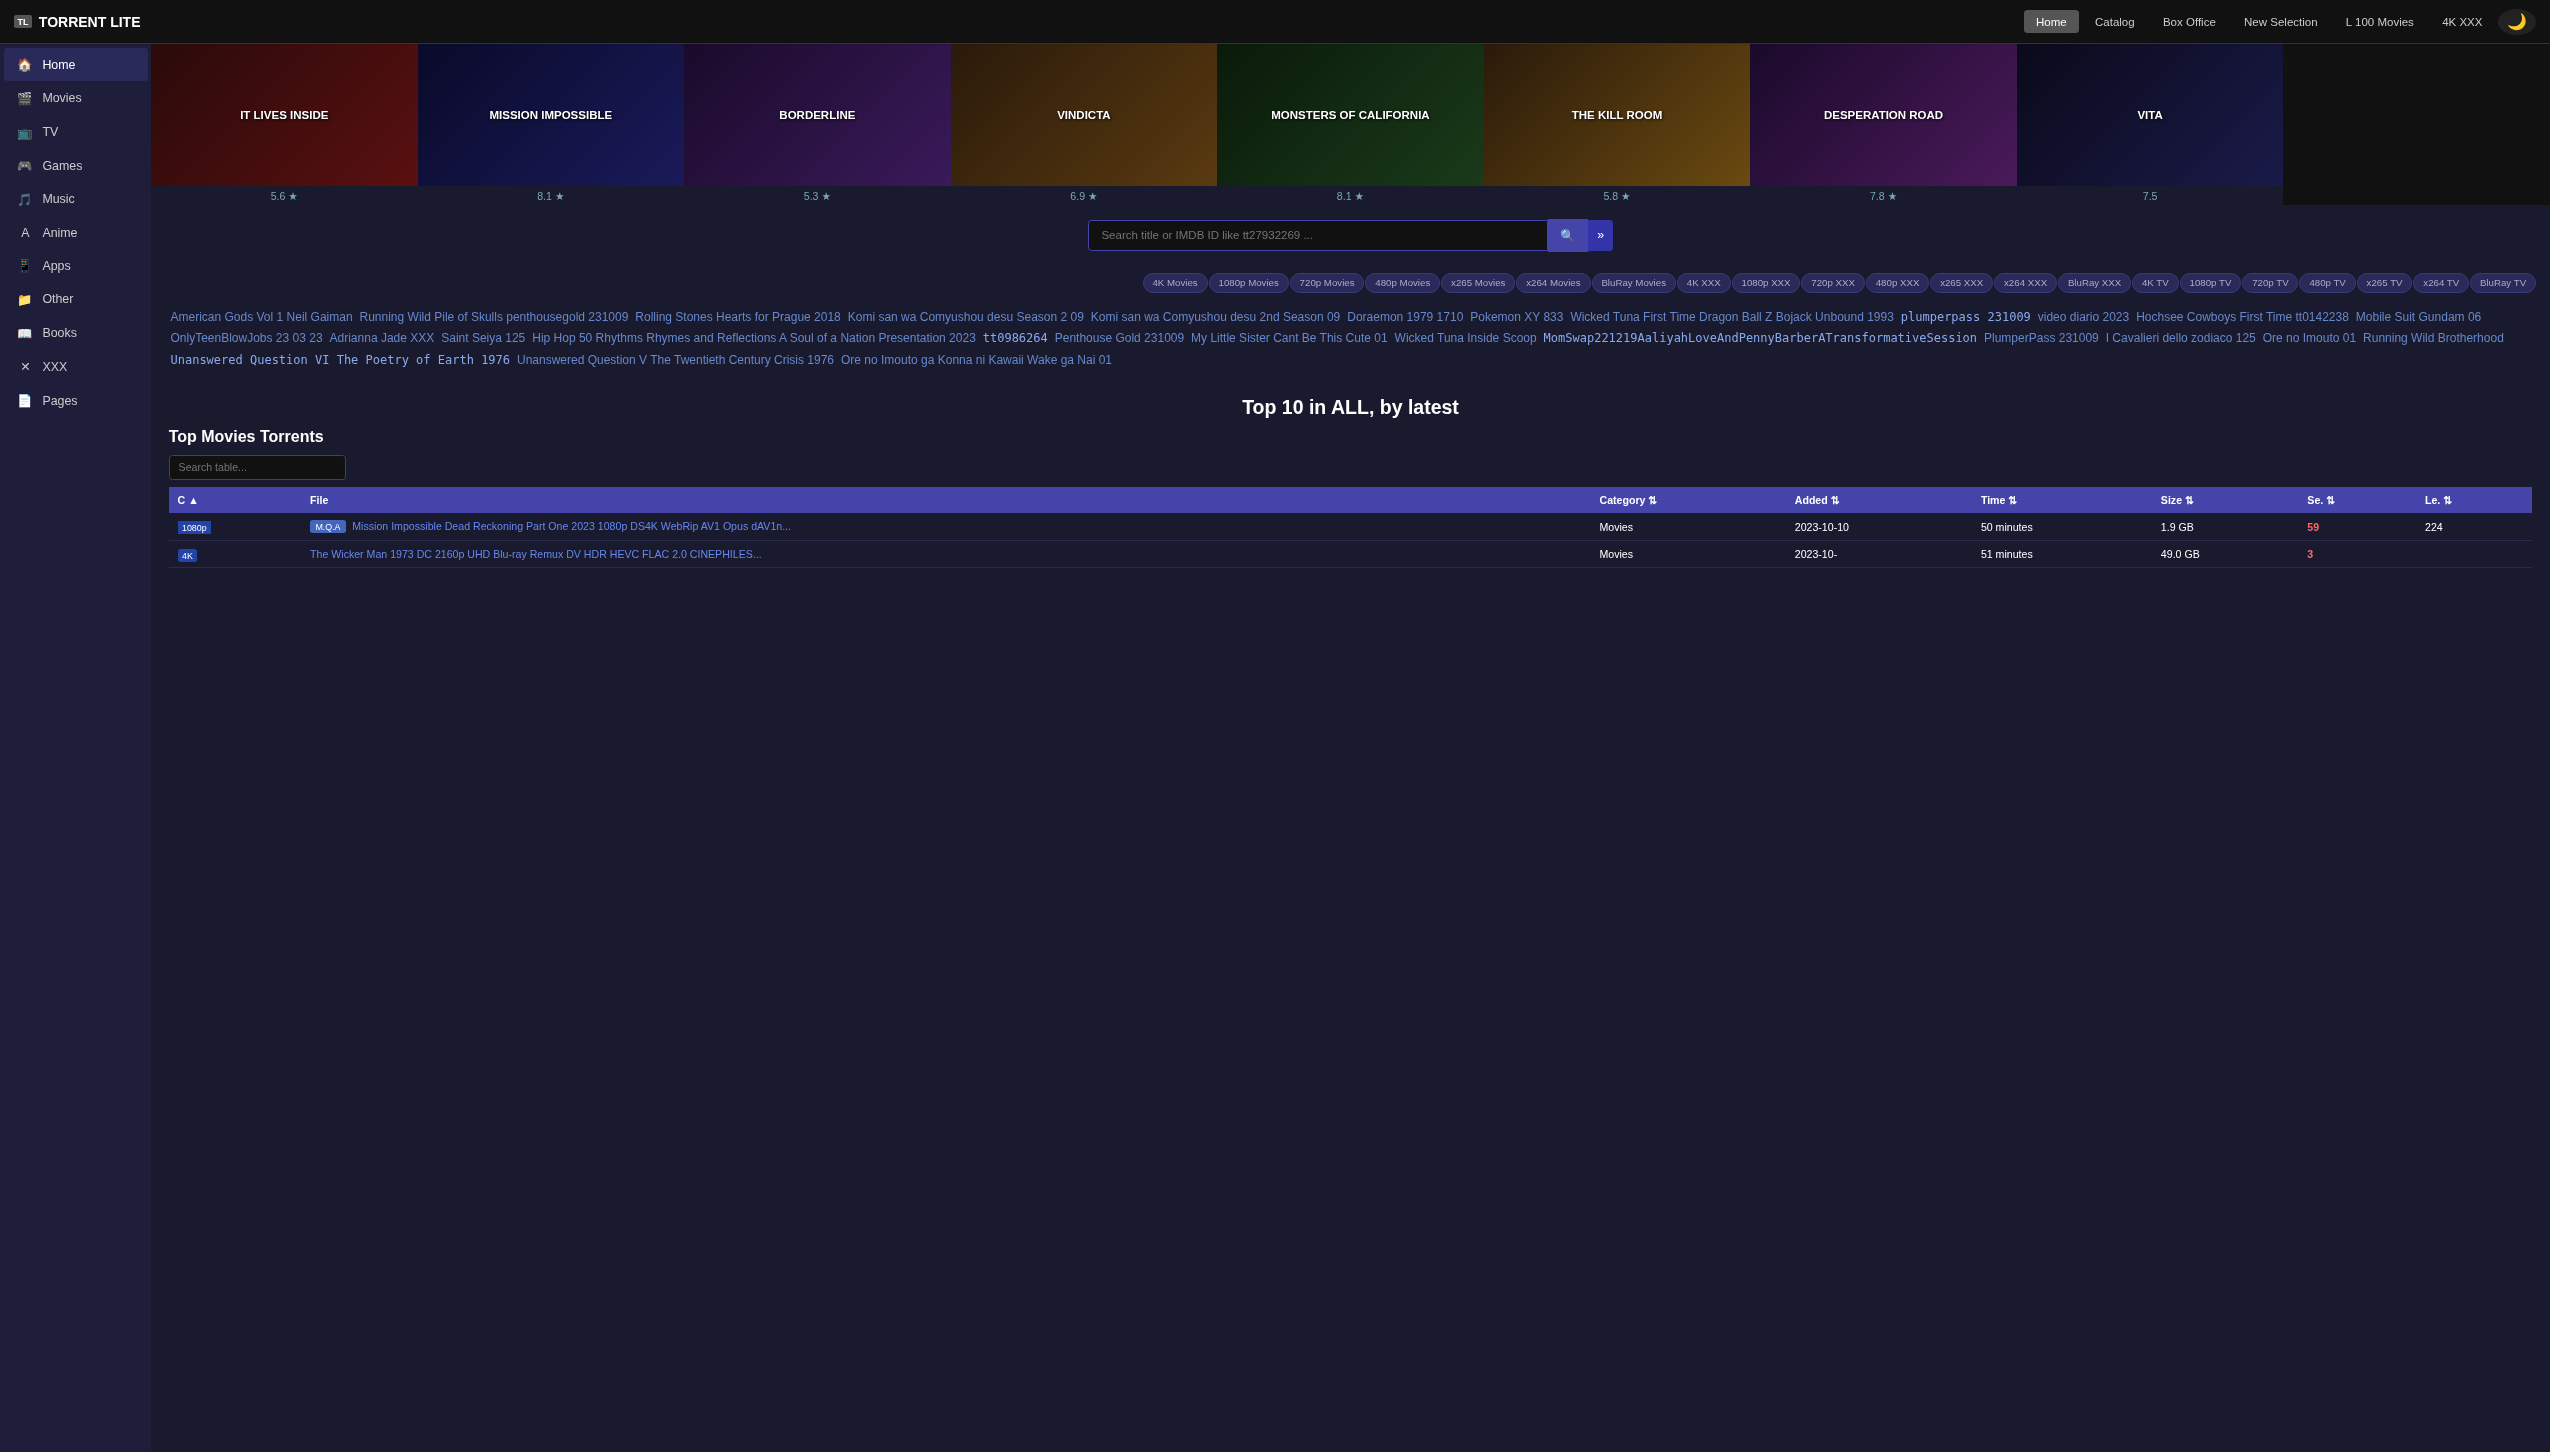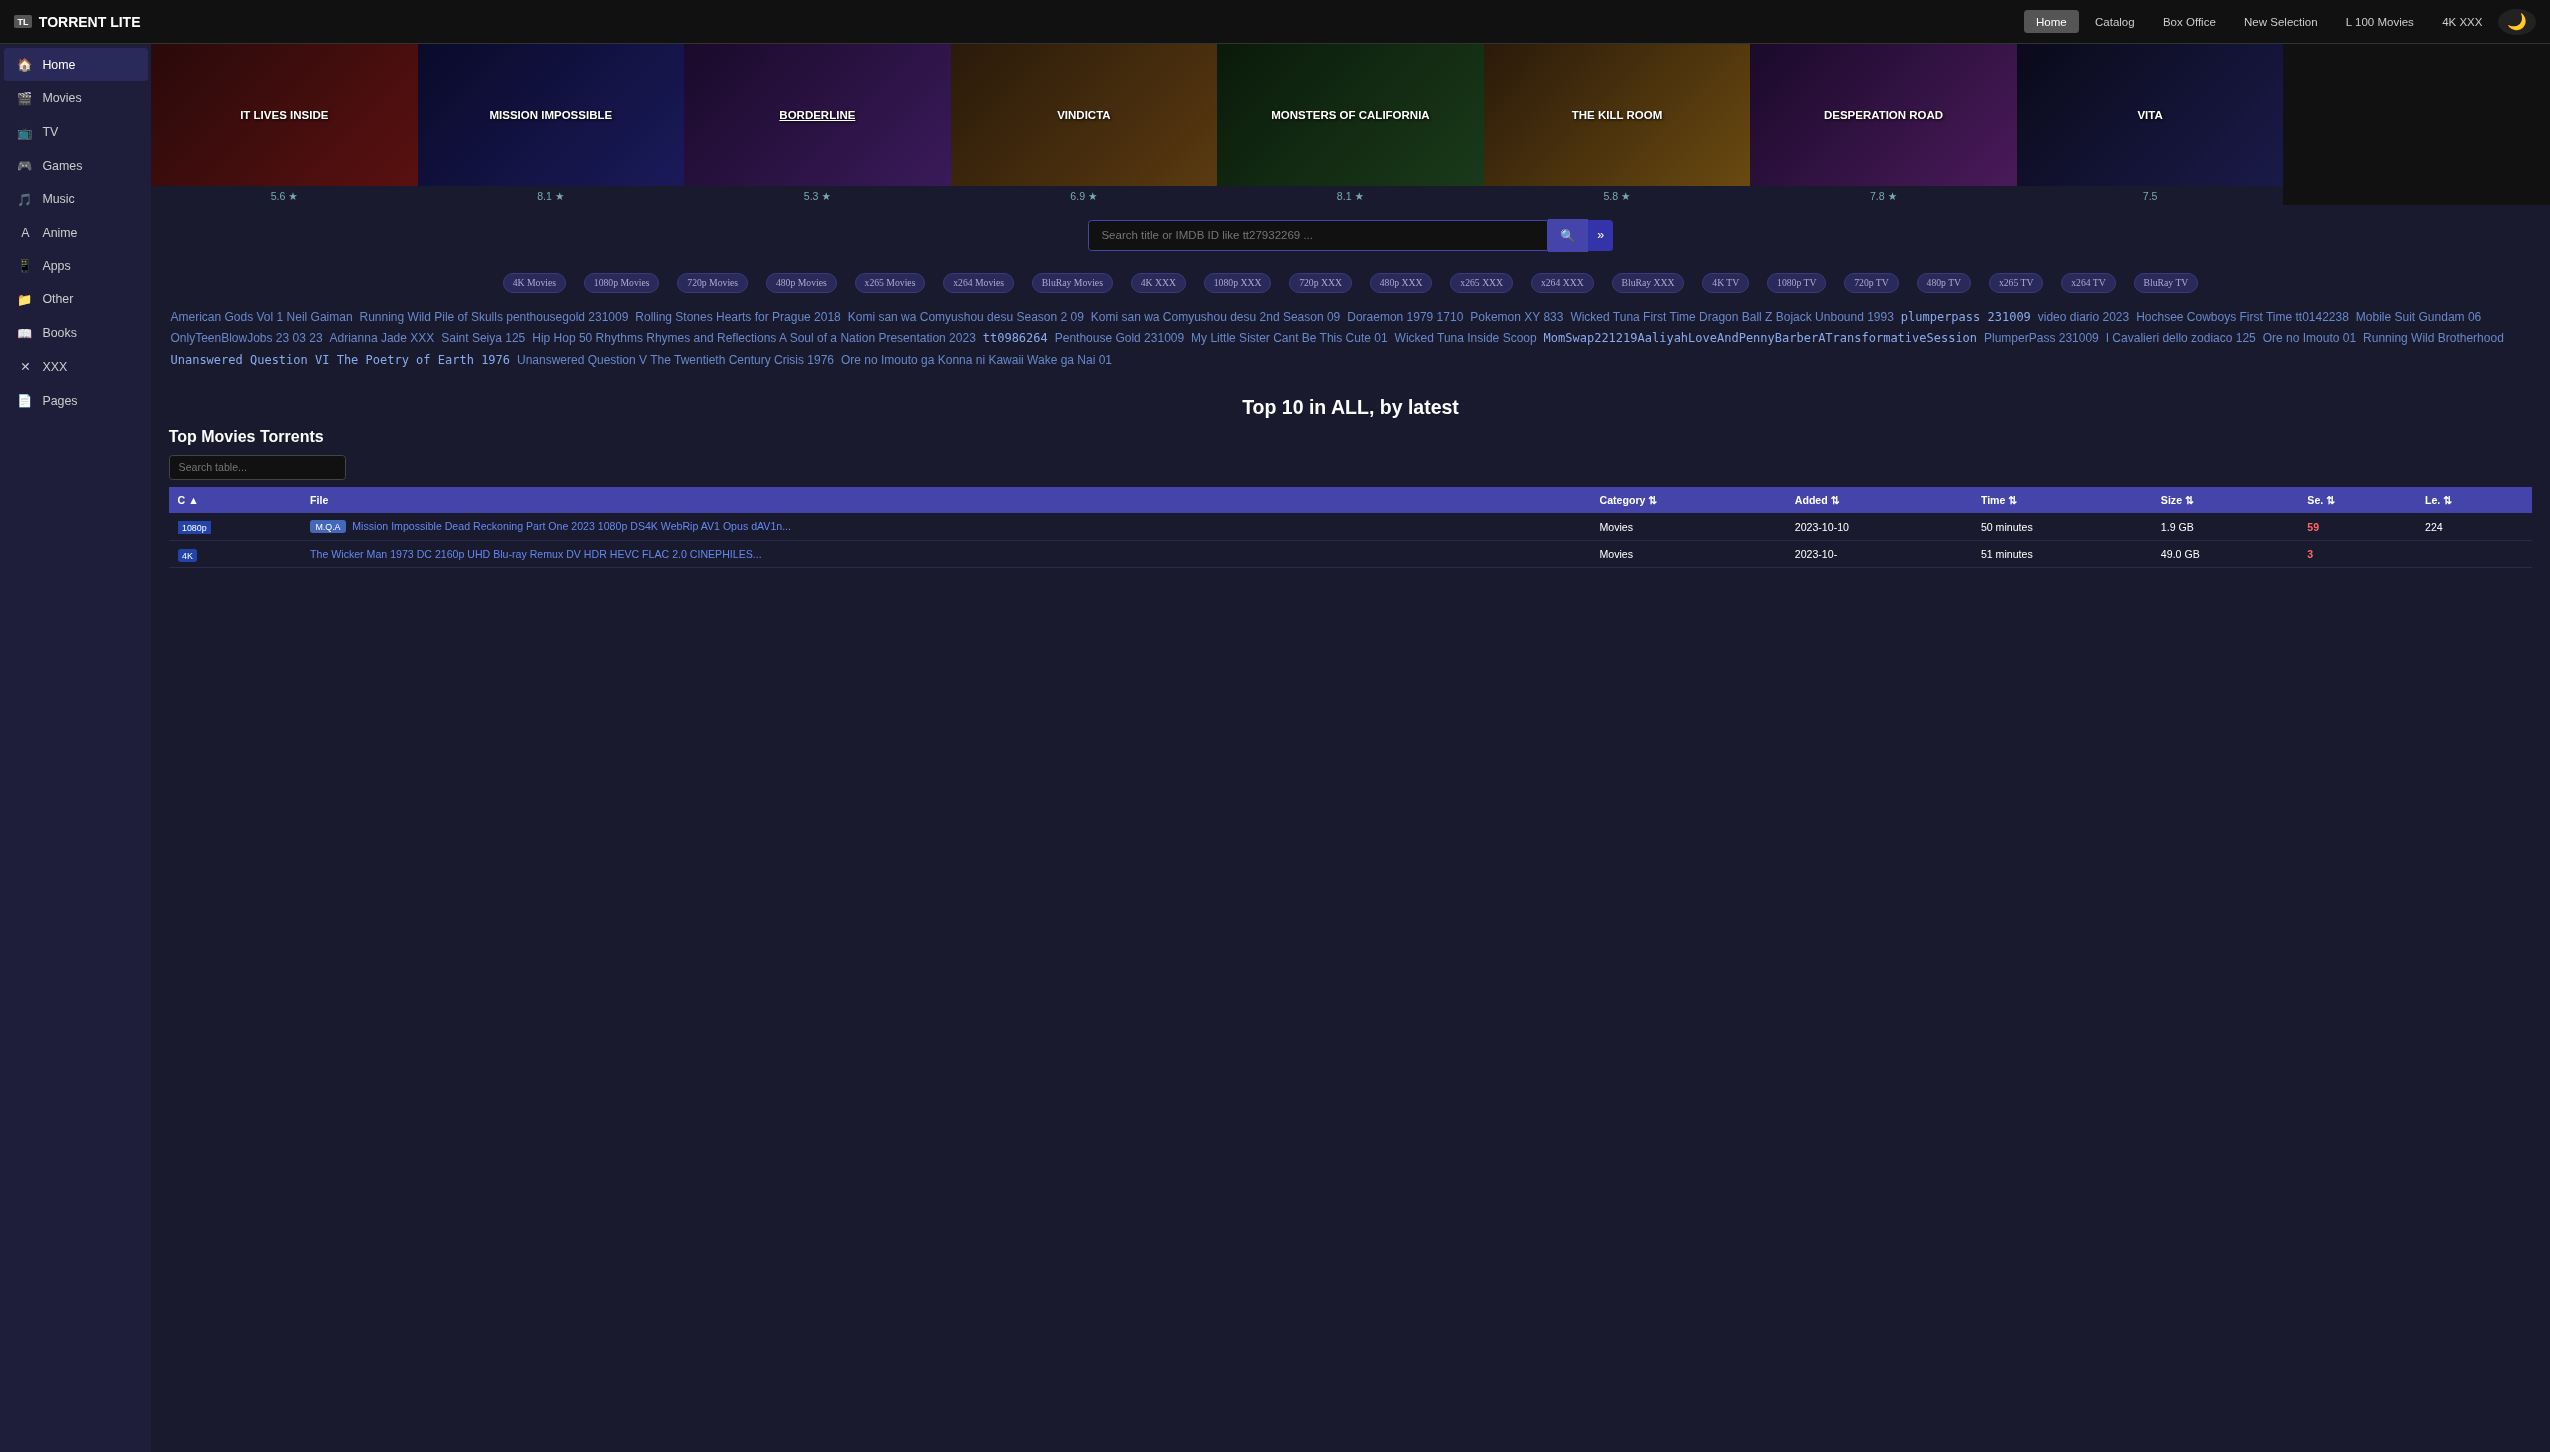--- a/index.html
+++ b/index.html
@@ -158,24 +158,23 @@
       padding: 8.9px 8.9px;
       cursor: pointer;
       font-size: 12.4px;
       border-radius: 0 3.5px 3.5px 0;
     }
 
     
     .tags-section {
       display: flex;
       flex-wrap: wrap;
-      gap: 18px;
-      justify-content: center;
+      gap: 1px;
+      justify-content: flex-end;
       padding: 7px 14px;
-      font-family: Liberation Serif, serif;
     }
     .tag {
       background: #2a2a5a;
       color: #aac;
       padding: 3.5px 8.9px;
       border-radius: 12.4px;
       font-size: 9.7px;
       cursor: pointer;
       border: 0.9px solid #3a3a7a;
     }
@@ -254,21 +253,21 @@
       border-radius: 2.7px;
       margin-right: 3.5px;
     }
     .badge-mqua { background: #4466bb; }
     .se-count { color: #ff6666; font-weight: bold; }
 
     
     .p1 { background: linear-gradient(135deg, #2a0a0a, #5a1010); }
     .p2 { background: linear-gradient(135deg, #1a1a1a, #333); }
     .p3 { background: linear-gradient(135deg, #0a0a2a, #1a1a5a); }
-    .p4 { background: linear-gradient(135deg, #1a0a2a, #3a1a5a); text-decoration: underline; }
+    .p4 { background: linear-gradient(135deg, #1a0a2a, #3a1a5a); }
     .p5 { background: linear-gradient(135deg, #2a1a0a, #5a3a10); }
     .p6 { background: linear-gradient(135deg, #0a1a0a, #1a3a1a); }
     .p7 { background: linear-gradient(135deg, #2a1a0a, #6a4a10); }
     .p8 { background: linear-gradient(135deg, #1a0a2a, #4a1a5a); }
     .p9 { background: linear-gradient(135deg, #0a0a1a, #1a1a4a); }
 
     .poster-text {
       color: #fff;
       font-weight: bold;
       font-size: 11.5px;

